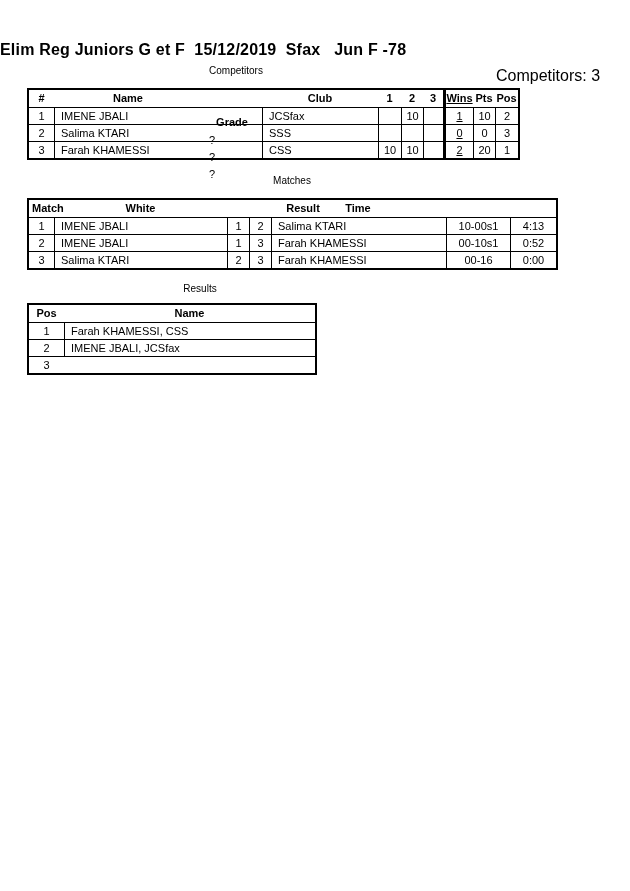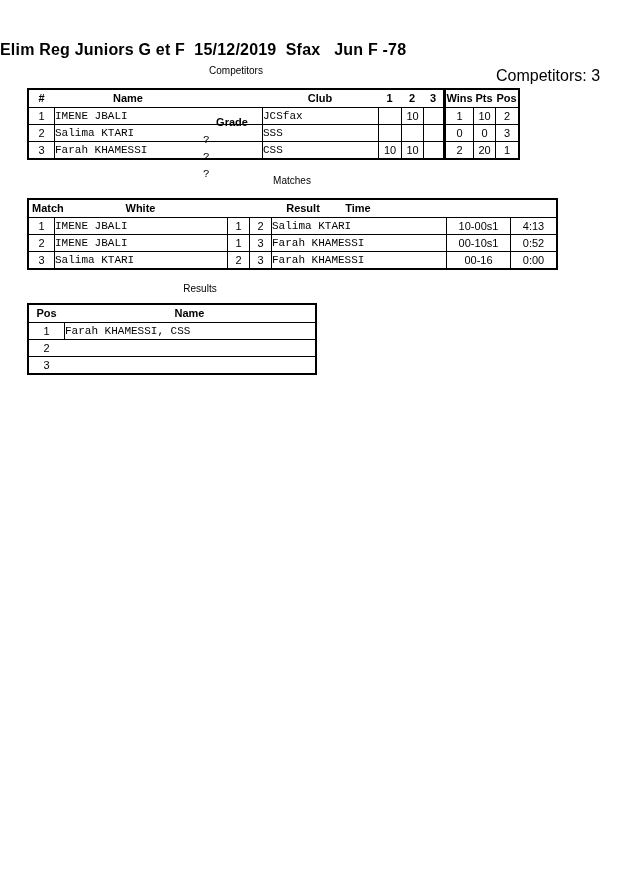--- a/index.html
+++ b/index.html
@@ -35,28 +35,28 @@
   .row { display:flex; height:17px; box-sizing:border-box; align-items:stretch; }
   .drow { border-top:1px solid #000; }
 
   .c {
     box-sizing:border-box; display:flex; align-items:center; justify-content:center;
     font-size:11px; white-space:nowrap; overflow:visible; line-height:1;
   }
   .hrow .c { font-weight:bold; }
   .drow .c { border-left:1px solid #000; }
   .drow .c:first-child { border-left:none; }
-  .left  { justify-content:flex-start; padding-left:0;font-family:Liberation Mono, monospace; }
+  .left  { justify-content:flex-start; padding-left:6px; }
   .hleft { justify-content:flex-start; padding-left:3px; }
   .thick { border-left:3px solid #000 !important; }
 
   
   .cw-num{width:25px;} .cw-name{width:148px;} .cw-grade{width:60px;margin-top:32px;} .cw-club{width:116px;}
   .cw-1{width:23px;} .cw-2{width:22px;} .cw-3{width:20px;}
-  .cw-wins{width:30px;} .cw-pts{width:22px;} .cw-pos{width:23px;}
+  .cw-wins{width:30px;text-decoration:underline;} .cw-pts{width:22px;} .cw-pos{width:23px;}
 
   
   .mw-num{width:25px;} .mw-white{width:173px;} .mw-wn{width:22px;} .mw-bn{width:22px;}
   .mw-blue{width:175px;} .mw-result{width:64px;text-align:center;} .mw-time{width:46px;}
 
   
   .rw-pos{width:35px;} .rw-name{width:251px;}
 </style>
 </head>
 <body>
@@ -171,19 +171,20 @@
     <div class="row hrow">
       <div class="c rw-pos">Pos</div>
       <div class="c rw-name">Name</div>
     </div>
     <div class="row drow">
       <div class="c rw-pos">1</div>
       <div class="c rw-name left">Farah KHAMESSI, CSS</div>
     </div>
     <div class="row drow">
       <div class="c rw-pos">2</div>
+      <div class="c rw-name left">IMENE JBALI, JCSfax</div>
     </div>
     <div class="row drow">
       <div class="c rw-pos">3</div>
     </div>
   </div>
 
 </div>
 
 </body></html>

